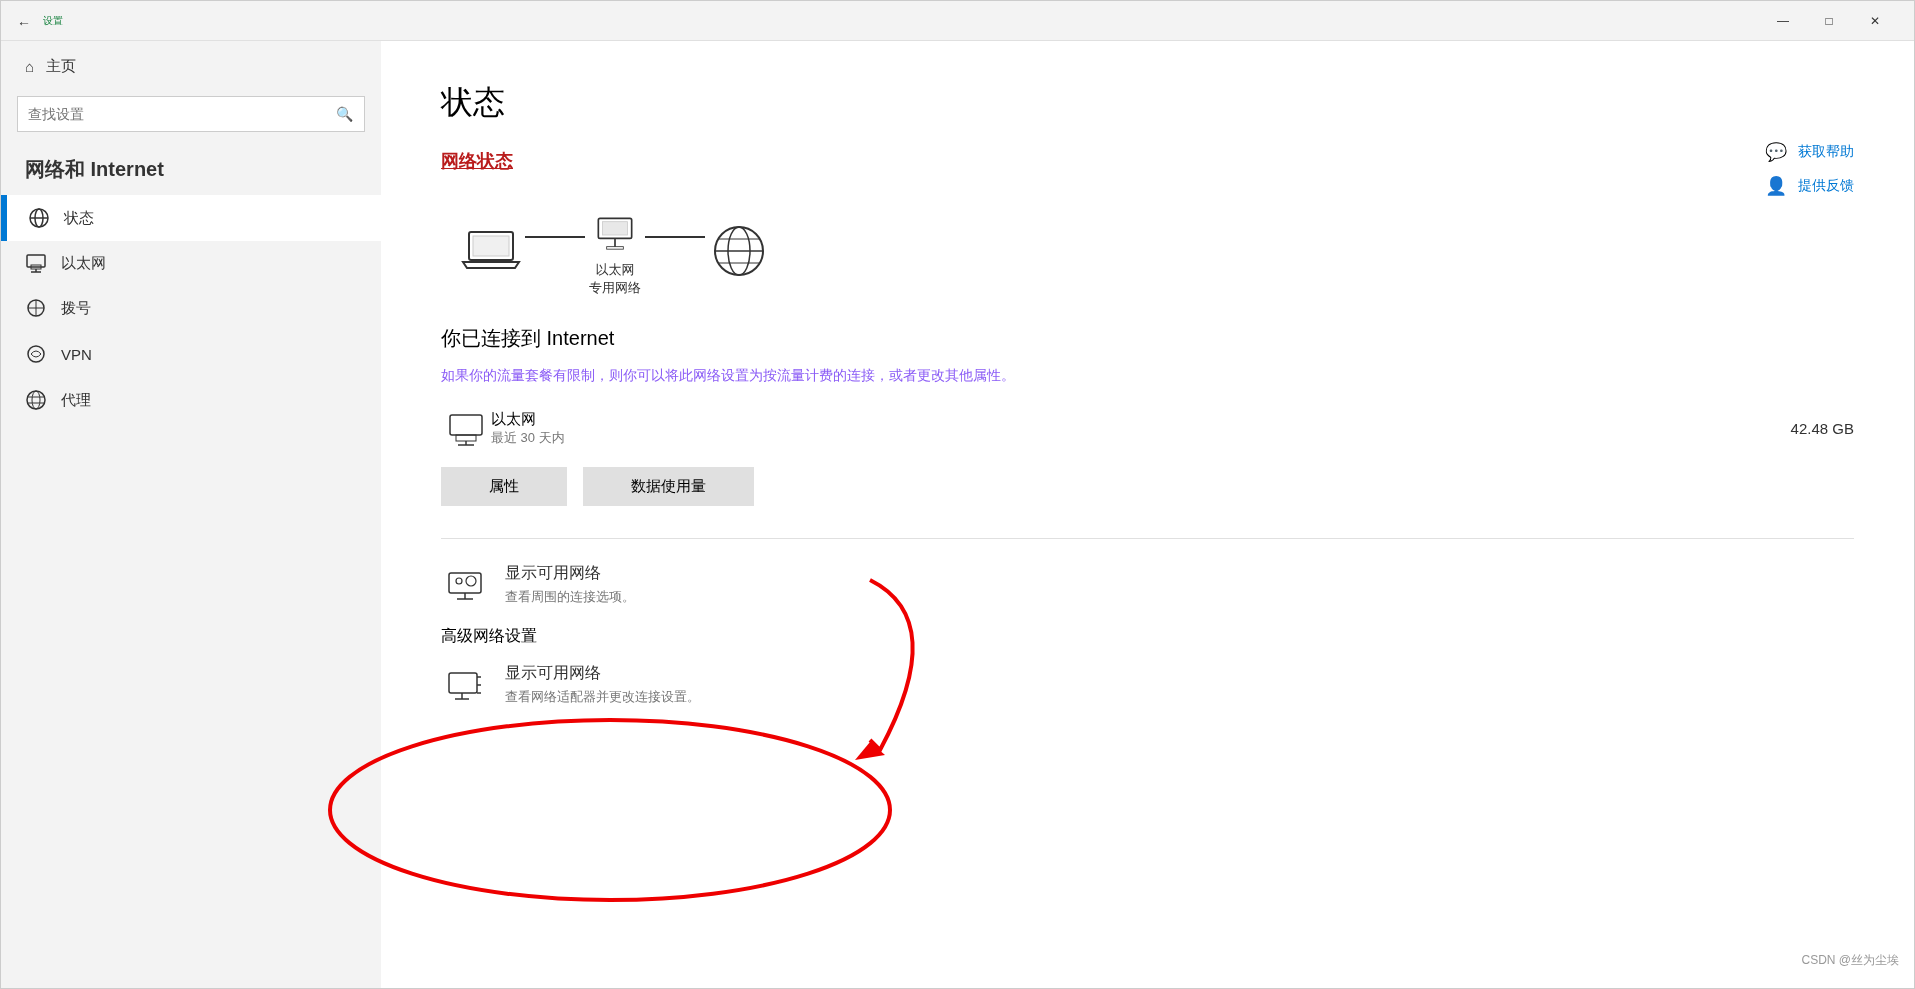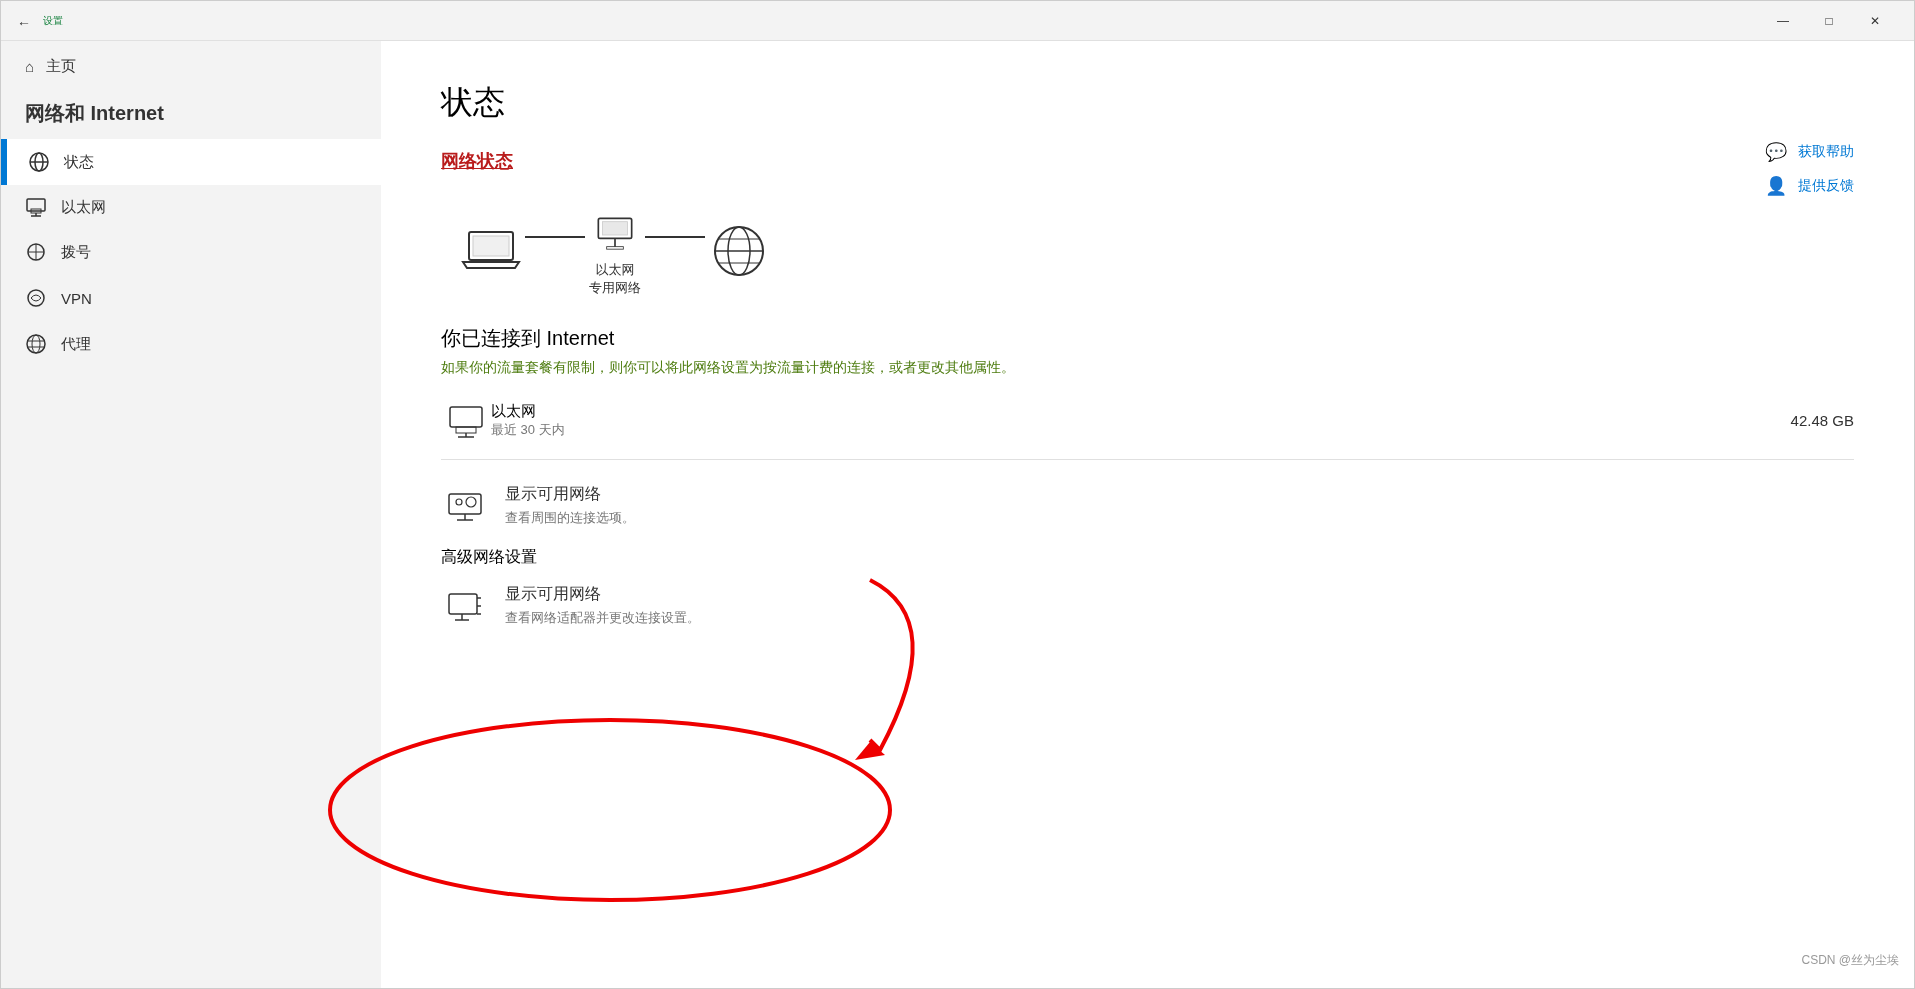--- a/index.html
+++ b/index.html
@@ -225,26 +225,26 @@
     }
 
     
     .status-connected {
       margin-bottom: 24px;
     }
 
     .status-connected h2 {
       font-size: 20px;
       font-weight: 400;
-      margin-bottom: 4px;
+      margin-bottom: 12px;
     }
 
     .status-connected p {
       font-size: 14px;
-      color: #4d7c0f;
+      color: #8b5cf6;
       line-height: 1.6;
       max-width: 680px;
     }
 
     
     .network-row {
       display: flex;
       align-items: center;
       margin-bottom: 20px;
       margin-top: 16px;
@@ -400,20 +400,24 @@
 
   <div class="main-layout">
 
     <div class="sidebar">
 
       <div class="sidebar-home">
         <span>⌂</span>
         <span>主页</span>
       </div>
 
+      <div class="sidebar-search">
+        <input type="text" placeholder="查找设置" style="">
+        <span class="sidebar-search-icon">🔍</span>
+      </div>
 
       <div class="sidebar-section-title">网络和 Internet</div>
 
       <div class="sidebar-item active">
         <span class="sidebar-icon">
           <svg width="22" height="22" viewBox="0 0 22 22" fill="none" xmlns="http://www.w3.org/2000/svg">
             <circle cx="11" cy="11" r="9" stroke="#333" stroke-width="1.5"></circle>
             <ellipse cx="11" cy="11" rx="4" ry="9" stroke="#333" stroke-width="1.5"></ellipse>
             <line x1="2" y1="11" x2="20" y2="11" stroke="#333" stroke-width="1.5"></line>
           </svg>
@@ -520,20 +524,24 @@
             <line x1="10" y1="34" x2="26" y2="34" stroke="#333" stroke-width="1.5"></line>
           </svg>
         </div>
         <div class="network-row-info">
           <div class="network-row-name">以太网</div>
           <div class="network-row-sub">最近 30 天内</div>
         </div>
         <div class="network-row-size">42.48 GB</div>
       </div>
 
+      <div class="btn-row">
+        <button class="btn-gray">属性</button>
+        <button class="btn-gray">数据使用量</button>
+      </div>
 
       <div class="divider"></div>
 
       <div class="content-list-item">
         <div class="content-list-icon">
           <svg width="36" height="36" viewBox="0 0 36 36" fill="none">
             <rect x="2" y="6" width="32" height="20" rx="2" stroke="#333" stroke-width="1.5"></rect>
             <line x1="18" y1="26" x2="18" y2="32" stroke="#333" stroke-width="1.5"></line>
             <line x1="10" y1="32" x2="26" y2="32" stroke="#333" stroke-width="1.5"></line>
             <line x1="8" y1="14" x2="8" y2="14" stroke="#333" stroke-width="2"></line>

